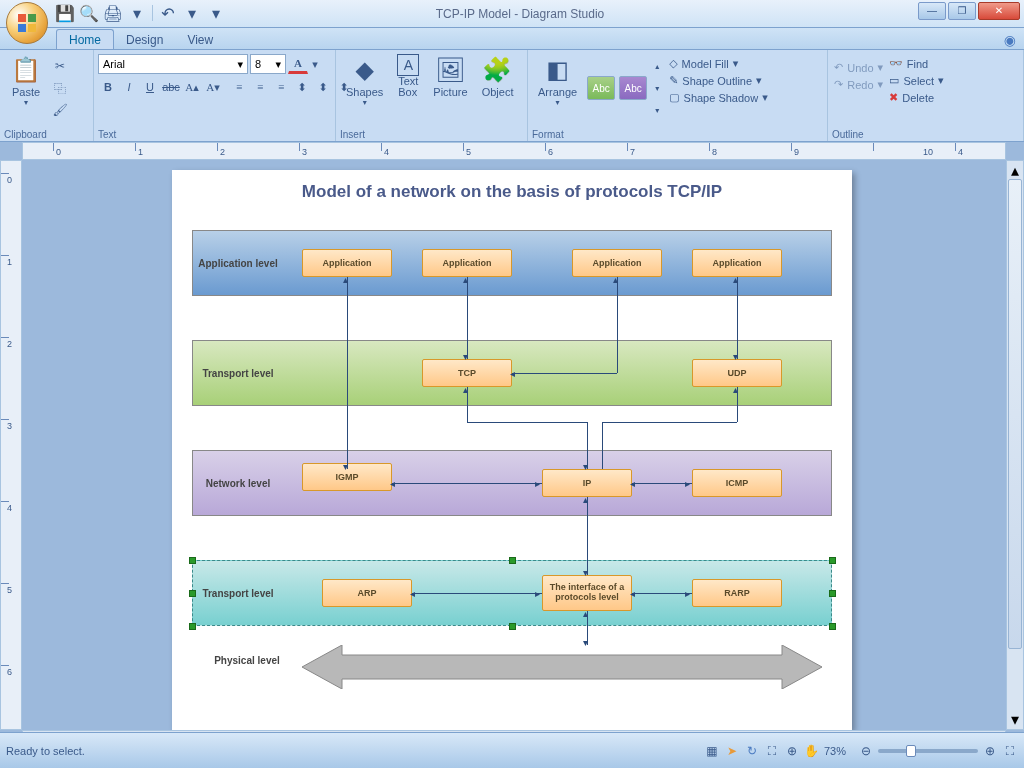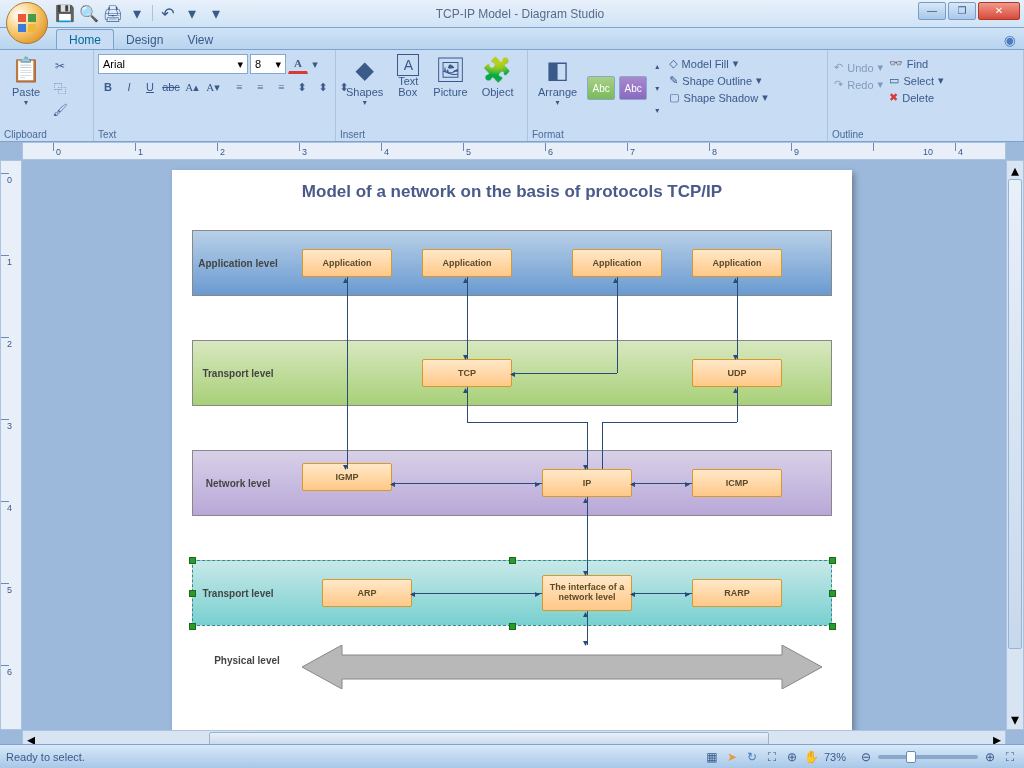--- a/index.html
+++ b/index.html
@@ -71,21 +71,21 @@
 .conn.v { width:1px; }
 .conn.h { height:1px; }
 .arrhead { position:absolute; font-size:10px; color:#2a4a7a; line-height:1; }
 
 
 .scroll-h { position:absolute; left:22px; right:18px; bottom:0; height:18px; background:#d8e4f2; border:1px solid #a8c4e0; display:flex; align-items:center; }
 .scroll-v { position:absolute; right:0; top:18px; bottom:18px; width:18px; background:#d8e4f2; border:1px solid #a8c4e0; }
 .scroll-thumb { background:linear-gradient(#e8f0f8,#c8d8ec); border:1px solid #98b4d4; border-radius:2px; }
 
 
-.status { position:absolute; left:0; right:0; bottom:0; height:24px; background:linear-gradient(#d8e8f8,#a8c8e8); border-top:1px solid #7da2ce; display:flex; align-items:center; font-size:11px; color:#3a5a8a; padding:0 6px; }
+.status { position:absolute; left:0; right:0; bottom:0; height:36px; background:linear-gradient(#d8e8f8,#a8c8e8); border-top:1px solid #7da2ce; display:flex; align-items:center; font-size:11px; color:#3a5a8a; padding:0 6px; }
 .status-right { position:absolute; right:6px; display:flex; align-items:center; gap:4px; }
 .zoom-slider { width:100px; height:4px; background:#8aa8ca; border-radius:2px; position:relative; }
 .zoom-knob { position:absolute; width:10px; height:12px; background:#fff; border:1px solid #6a8aba; border-radius:2px; top:-4px; left:28px; }
 .sico { width:16px; height:16px; display:flex; align-items:center; justify-content:center; font-size:12px; }
 </style>
 </head>
 <body>
 
 <div class="orb">
   <svg width="26" height="26" viewBox="0 0 26 26">
@@ -348,21 +348,21 @@
       <div class="node" style="left:520px;top:79px">Application</div>
 
       <div class="node" style="left:250px;top:189px">TCP</div>
       <div class="node" style="left:520px;top:189px">UDP</div>
 
       <div class="node" style="left:130px;top:293px">IGMP</div>
       <div class="node" style="left:370px;top:299px">IP</div>
       <div class="node" style="left:520px;top:299px">ICMP</div>
 
       <div class="node" style="left:150px;top:409px">ARP</div>
-      <div class="node" style="left:370px;top:405px;height:36px;line-height:1.1">The interface of a network level</div>
+      <div class="node" style="left:370px;top:405px;height:36px;line-height:1.1">The interface of a protocols level</div>
       <div class="node" style="left:520px;top:409px">RARP</div>
 
       <div class="conn v" style="left:175px;top:107px;height:192px"></div>
       <div class="arrhead" style="left:171px;top:105px">▴</div>
       <div class="arrhead" style="left:171px;top:292px">▾</div>
 
       <div class="conn v" style="left:295px;top:107px;height:82px"></div>
       <div class="arrhead" style="left:291px;top:105px">▴</div>
       <div class="arrhead" style="left:291px;top:182px">▾</div>
 

